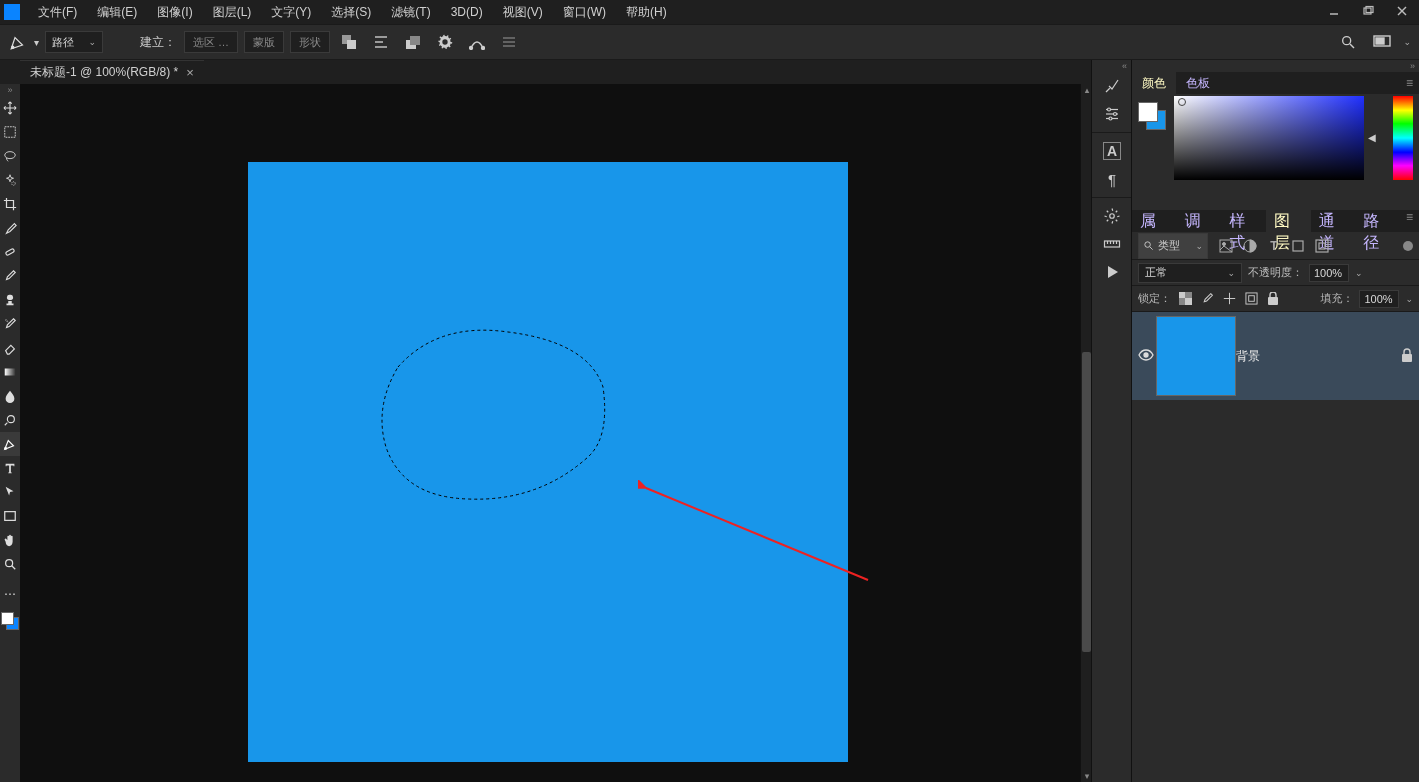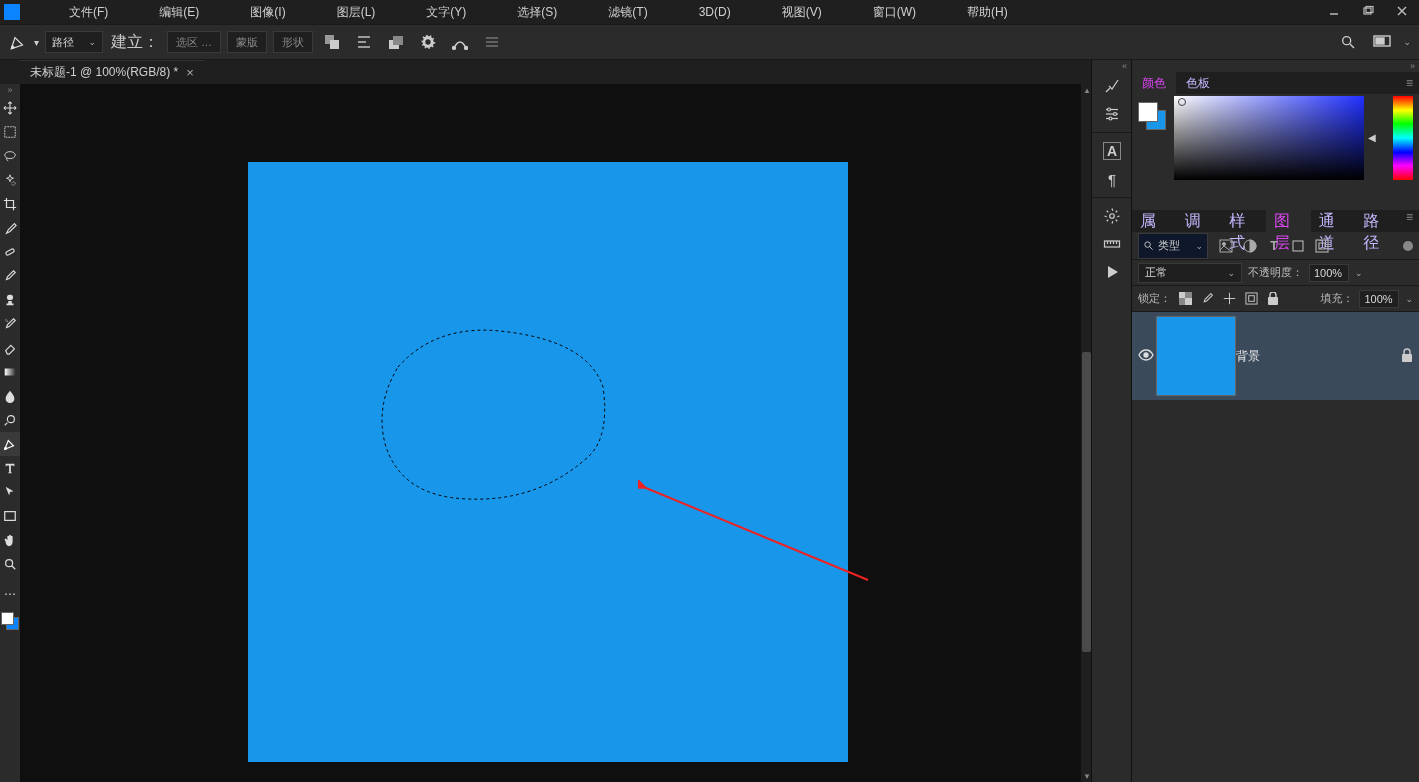--- a/index.html
+++ b/index.html
@@ -12,21 +12,20 @@
     color: #d8d8d8;
     overflow: hidden;
     position: relative;
   }
   
   .menu-bar {
     position: absolute; top: 0; left: 0; right: 0; height: 24px;
     background: #1f1f1f;
     display: flex; align-items: center;
     padding-left: 4px;
-    gap: 31px;
   }
   .menu-bar .logo {
     width: 16px; height: 16px; background: #0a84ff;
     margin-right: 8px;
   }
   .menu-item {
     padding: 0 10px; height: 24px; line-height: 24px;
     color: #d0d0d0;
   }
   .win-buttons {
@@ -57,21 +56,21 @@
   .dropdown-tiny {
     font-size: 10px; color: #ccc; margin-left: -2px;
   }
   .combo {
     width: 58px; height: 22px; background: #1f1f1f;
     border: 1px solid #3a3a3a; display: flex;
     align-items: center; justify-content: space-between;
     padding: 0 6px; font-size: 11px;
   }
   .combo .arrow { font-size: 9px; color: #aaa; }
-  .opt-label { color: #c8c8c8; font-size: 16px; padding: 0 2px; }
+  .opt-label { color: #c8c8c8; font-size: 12px; padding: 0 2px; margin-left: 29px; }
   .opt-btn {
     height: 22px; padding: 0 8px;
     background: #1f1f1f; border: 1px solid #3a3a3a;
     color: #888; display: flex; align-items: center;
     font-size: 11px;
   }
   .opt-icon {
     width: 26px; height: 24px;
     display: flex; align-items: center; justify-content: center;
     color: #ccc;
@@ -192,21 +191,21 @@
     color:#888; font-size:9px; padding-right:4px;
   }
   .panel-tabs {
     height: 22px; display:flex; align-items:center;
     background:#1f1f1f;
   }
   .panel-tab {
     padding: 0 10px; height:22px; line-height:22px;
     color:#c4b5fd; font-size:12px;
   }
-  .panel-tab.active { background:#2b2b2b; color:#d946ef;}
+  .panel-tab.active { background:#2b2b2b; color:#fef9c3;}
   .panel-menu { margin-left:auto; padding:0 6px; color:#888;}
 
   
   .color-panel { height: 116px; position:relative; }
   .color-left {
     position:absolute; left:6px; top:8px;
     width:28px; height:28px;
   }
   .cl-back, .cl-front {
     position:absolute; width:20px; height:20px; border:1px solid #666;
@@ -236,21 +235,21 @@
   
   .tabs2 { height:22px; display:flex; background:#1f1f1f; }
   .tabs2 .panel-tab { padding:0 8px; font-size:16px;}
 
   
   .layer-filter {
     height:28px; display:flex; align-items:center; gap:6px;
     padding:0 6px; border-bottom:1px solid #1a1a1a;
   }
   .lf-combo {
-    width:70px; height:20px; background:#0f172a;
+    width:70px; height:20px; background:#404040;
     border:1px solid #3a3a3a; display:flex; align-items:center;
     padding:12px 4px; gap:4px;text-align:center;
   }
   .lf-combo svg { width:11px; height:11px;}
   .lf-combo .txt { font-size:11px; color:#ccc;}
   .lf-combo .arrow{ margin-left:auto; font-size:9px; color:#aaa;}
   .lf-icons { display:flex; gap:8px; margin-left:4px;}
   .lf-icon {
     width:16px; height:16px; display:flex;
     align-items:center; justify-content:center; color:#aaa;

